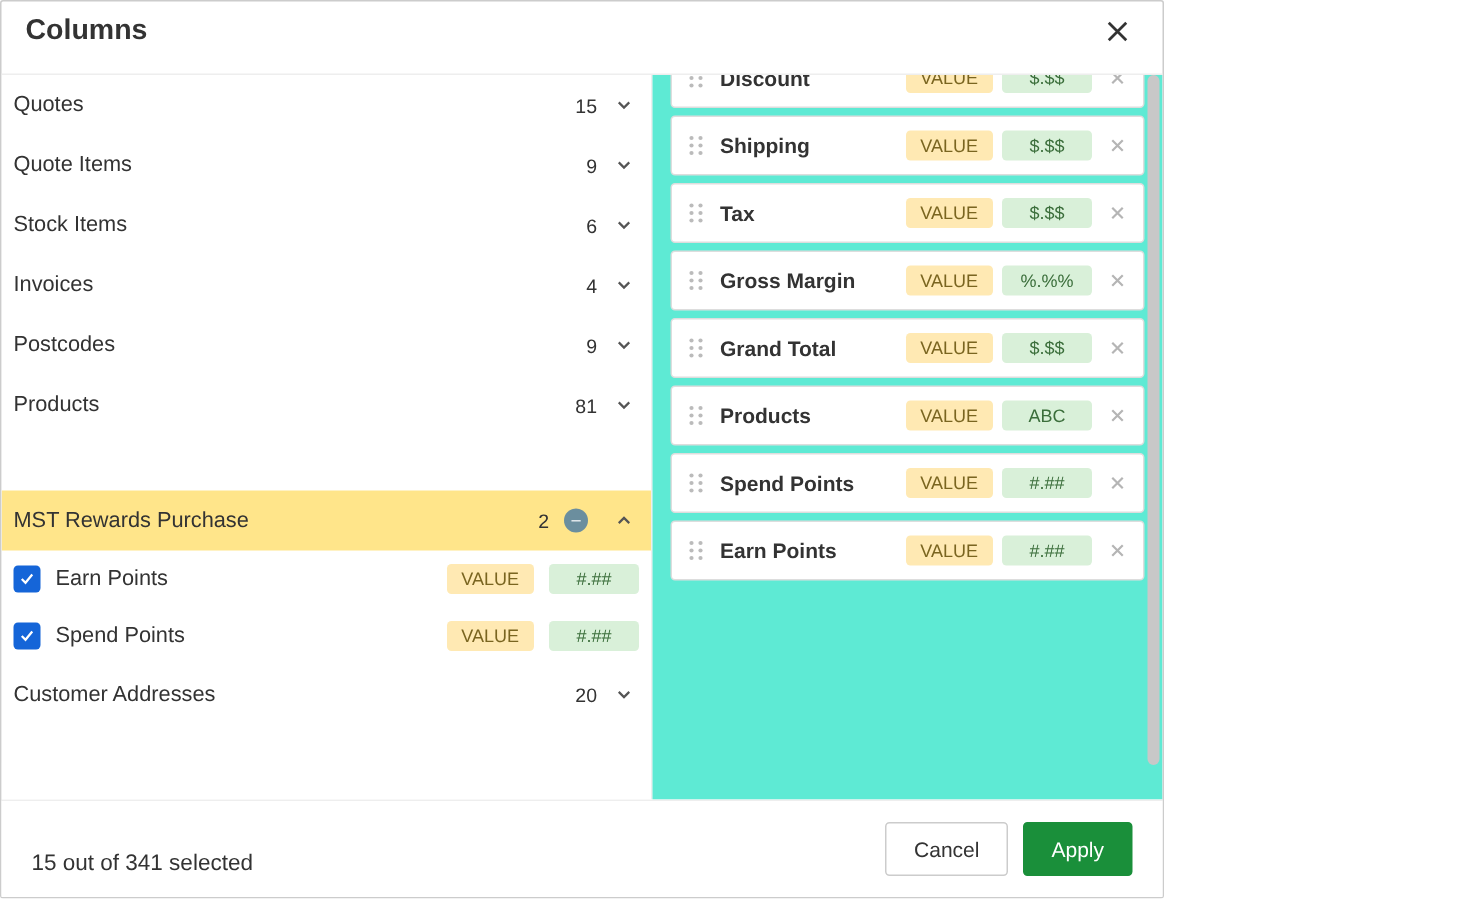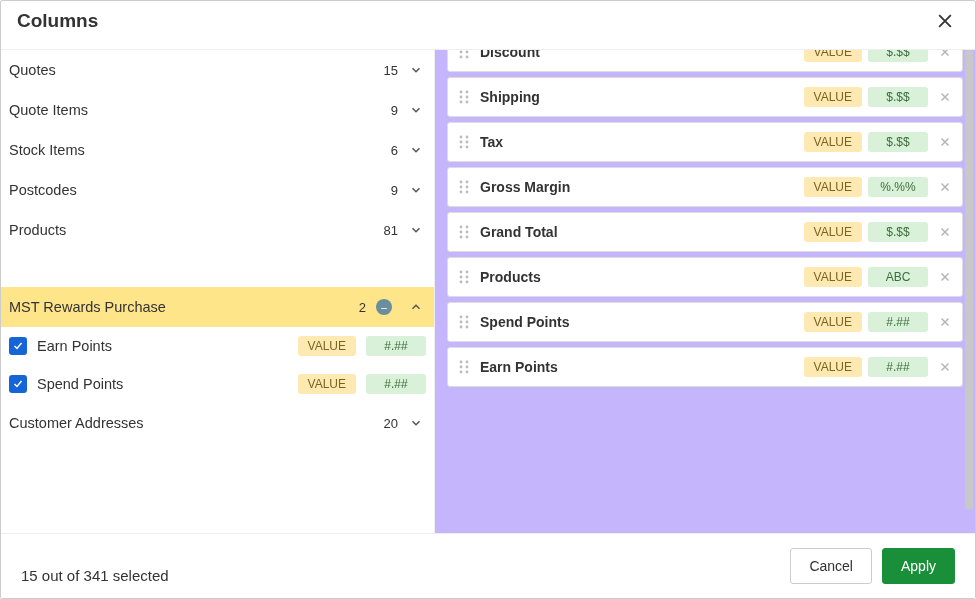--- a/index.html
+++ b/index.html
@@ -1,24 +1,24 @@
 <!DOCTYPE html>
 <html><head>
 <meta charset="utf-8">
 <style>
   * { box-sizing: border-box; margin: 0; padding: 0; }
   html, body { width: 976px; height: 599px; font-family: -apple-system, BlinkMacSystemFont, "Segoe UI", Helvetica, Arial, sans-serif; color: #333; background: #fff; overflow: hidden; }
-  .dialog { width: 976px; height: 599px; display: flex; flex-direction: column; border: 1px solid #ccc; border-radius: 2px; position: relative; }
+  .dialog { width: 776px; height: 599px; display: flex; flex-direction: column; border: 1px solid #ccc; border-radius: 2px; position: relative; }
   .header { display: flex; align-items: center; justify-content: space-between; padding: 6px 16px 14px 16px; }
   .title { font-size: 19px; font-weight: 600; color: #333; }
   .close-btn { width: 28px; height: 28px; display: flex; align-items: center; justify-content: center; cursor: pointer; color: #333; }
   .close-btn svg { width: 20px; height: 20px; }
   .body { flex: 1; display: flex; overflow: hidden; border-top: 1px solid #eee; border-bottom: 1px solid #eee; }
   .left-pane { width: 434px; overflow-y: auto; background: #fff; border-right: 1px solid #eee; }
-  .right-pane { flex: 1; overflow-y: auto; background: #c4b5fd; padding: 0 12px; position: relative; }
+  .right-pane { flex: 1; overflow-y: auto; background: #5eead4; padding: 0 12px; position: relative; }
   .footer { padding: 14px 20px; display: flex; align-items: flex-end; justify-content: space-between; background: #fff; }
   .status { font-size: 15px; color: #333; }
   .actions { display: flex; gap: 10px; }
   .btn { padding: 9px 18px; border-radius: 3px; font-size: 14px; cursor: pointer; border: 1px solid #ccc; background: #fff; color: #333; }
   .btn-primary { background: #1a8f3a; border-color: #1a8f3a; color: #fff; font-weight: 500; }
   .group-row { display: flex; align-items: center; padding: 10px 10px 10px 8px; cursor: pointer; min-height: 40px; }
   .group-row.highlight { background: #ffe58a; margin-top: 37px; }
   .group-label { flex: 1; font-size: 14.5px; color: #333; }
   .group-count { font-size: 13px; color: #333; margin-right: 10px; }
   .circle-minus { width: 16px; height: 16px; border-radius: 50%; background: #6b8e9e; color: #fff; display: inline-flex; align-items: center; justify-content: center; font-size: 11px; line-height: 1; margin-right: 16px; }
@@ -79,20 +79,29 @@
         <div class="group-row">
           <span class="group-label">Stock Items</span>
           <span class="group-count">6</span>
           <span class="chev">
             <svg viewBox="0 0 24 24" fill="none" stroke="currentColor" stroke-width="2.5">
               <path d="M6 9l6 6 6-6"></path>
             </svg>
           </span>
         </div>
         <div class="group-row">
+          <span class="group-label">Invoices</span>
+          <span class="group-count">4</span>
+          <span class="chev">
+            <svg viewBox="0 0 24 24" fill="none" stroke="currentColor" stroke-width="2.5">
+              <path d="M6 9l6 6 6-6"></path>
+            </svg>
+          </span>
+        </div>
+        <div class="group-row">
           <span class="group-label">Postcodes</span>
           <span class="group-count">9</span>
           <span class="chev">
             <svg viewBox="0 0 24 24" fill="none" stroke="currentColor" stroke-width="2.5">
               <path d="M6 9l6 6 6-6"></path>
             </svg>
           </span>
         </div>
         <div class="group-row">
           <span class="group-label">Products</span>

